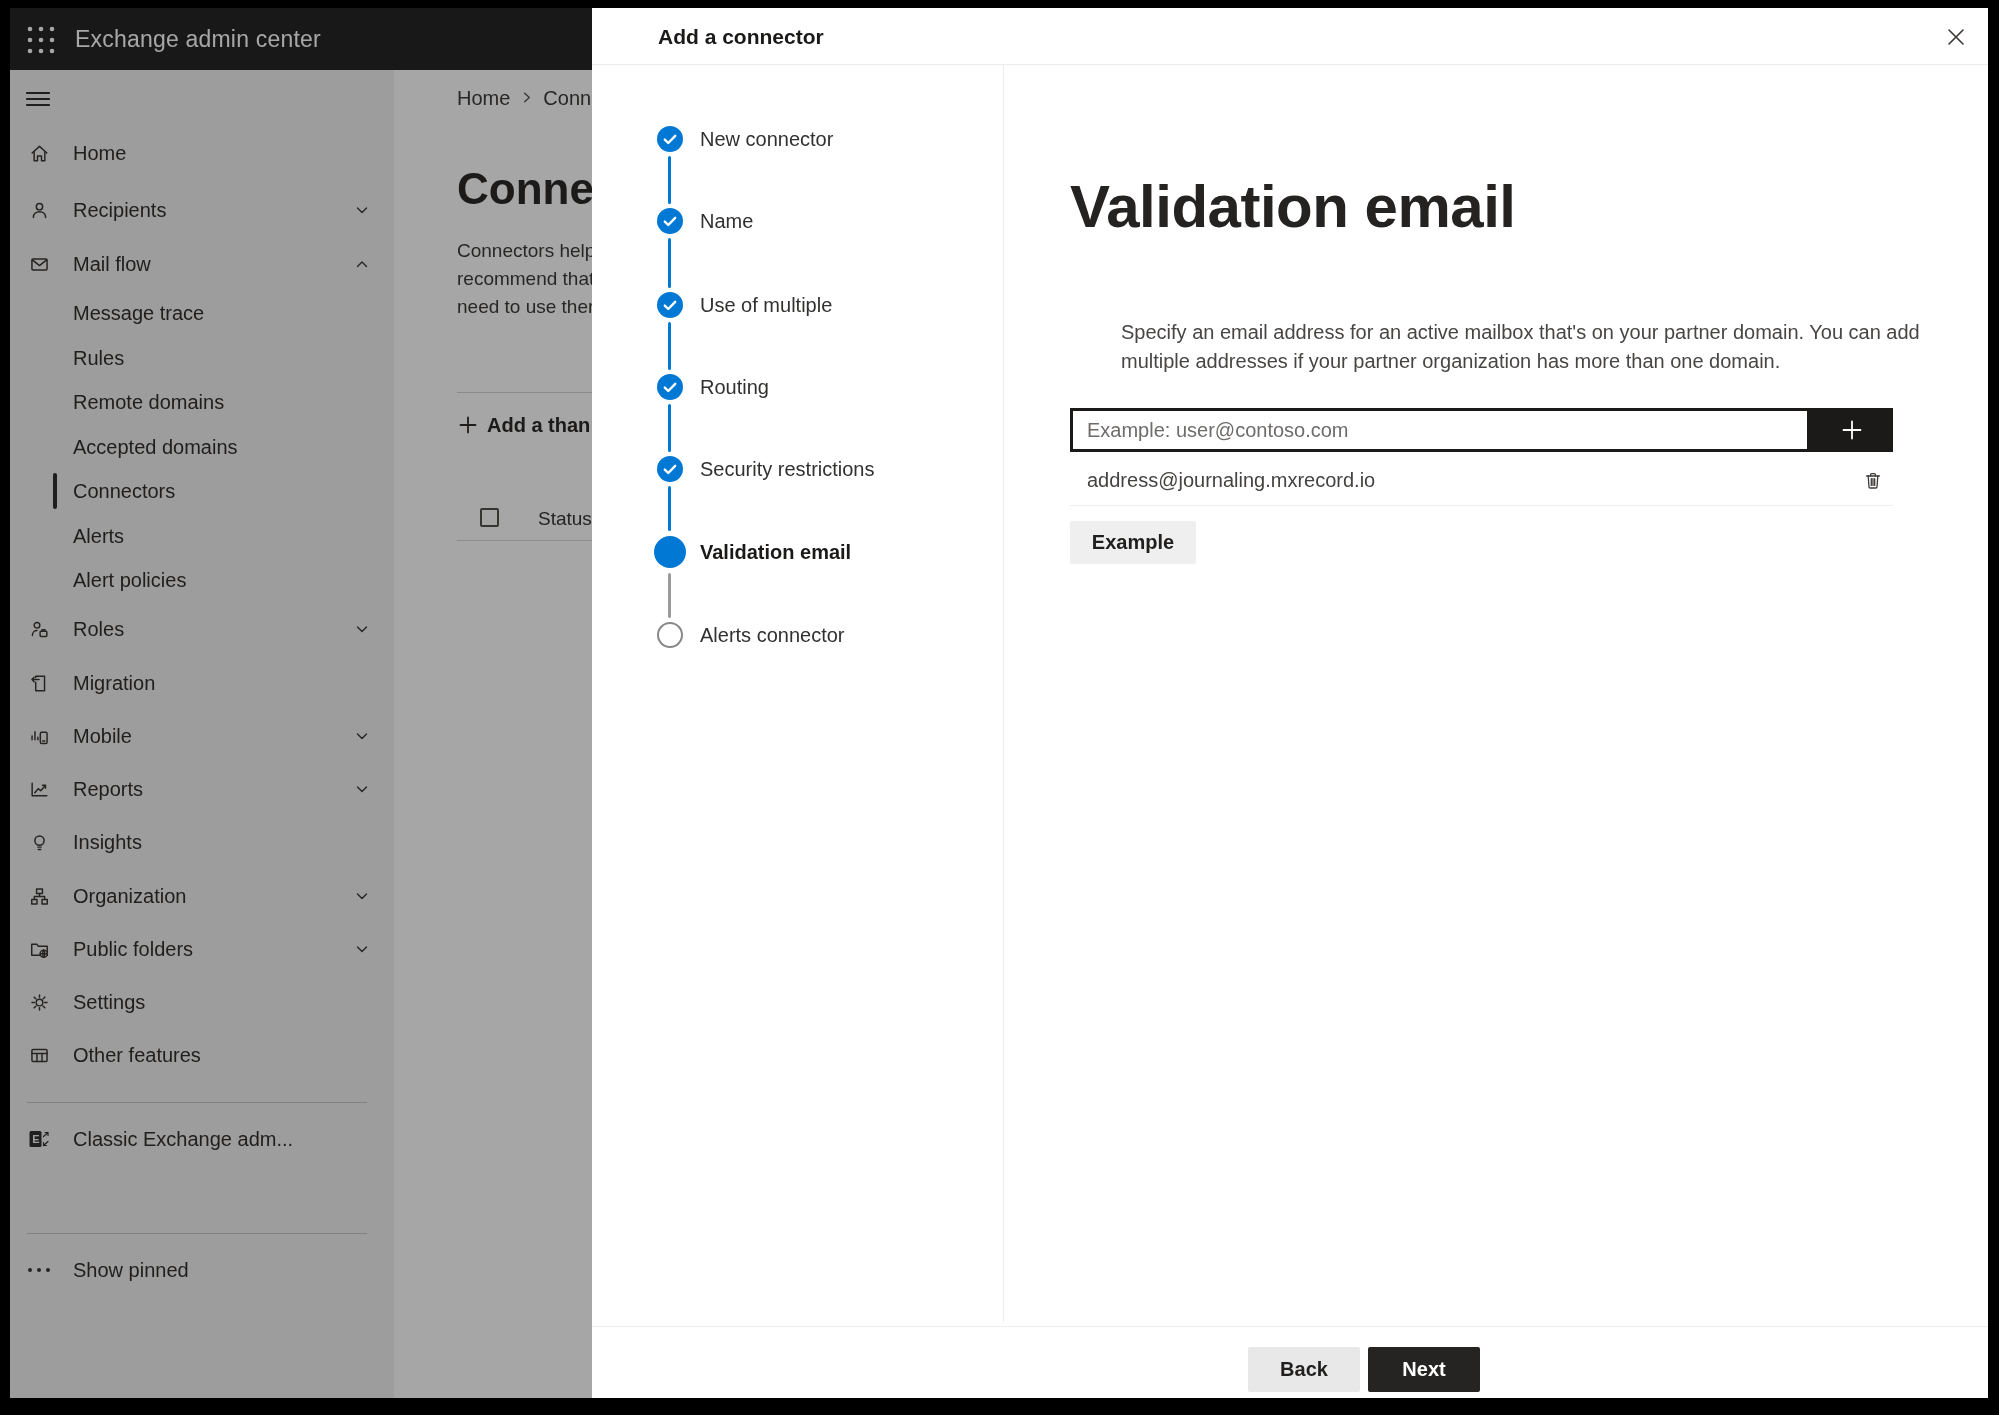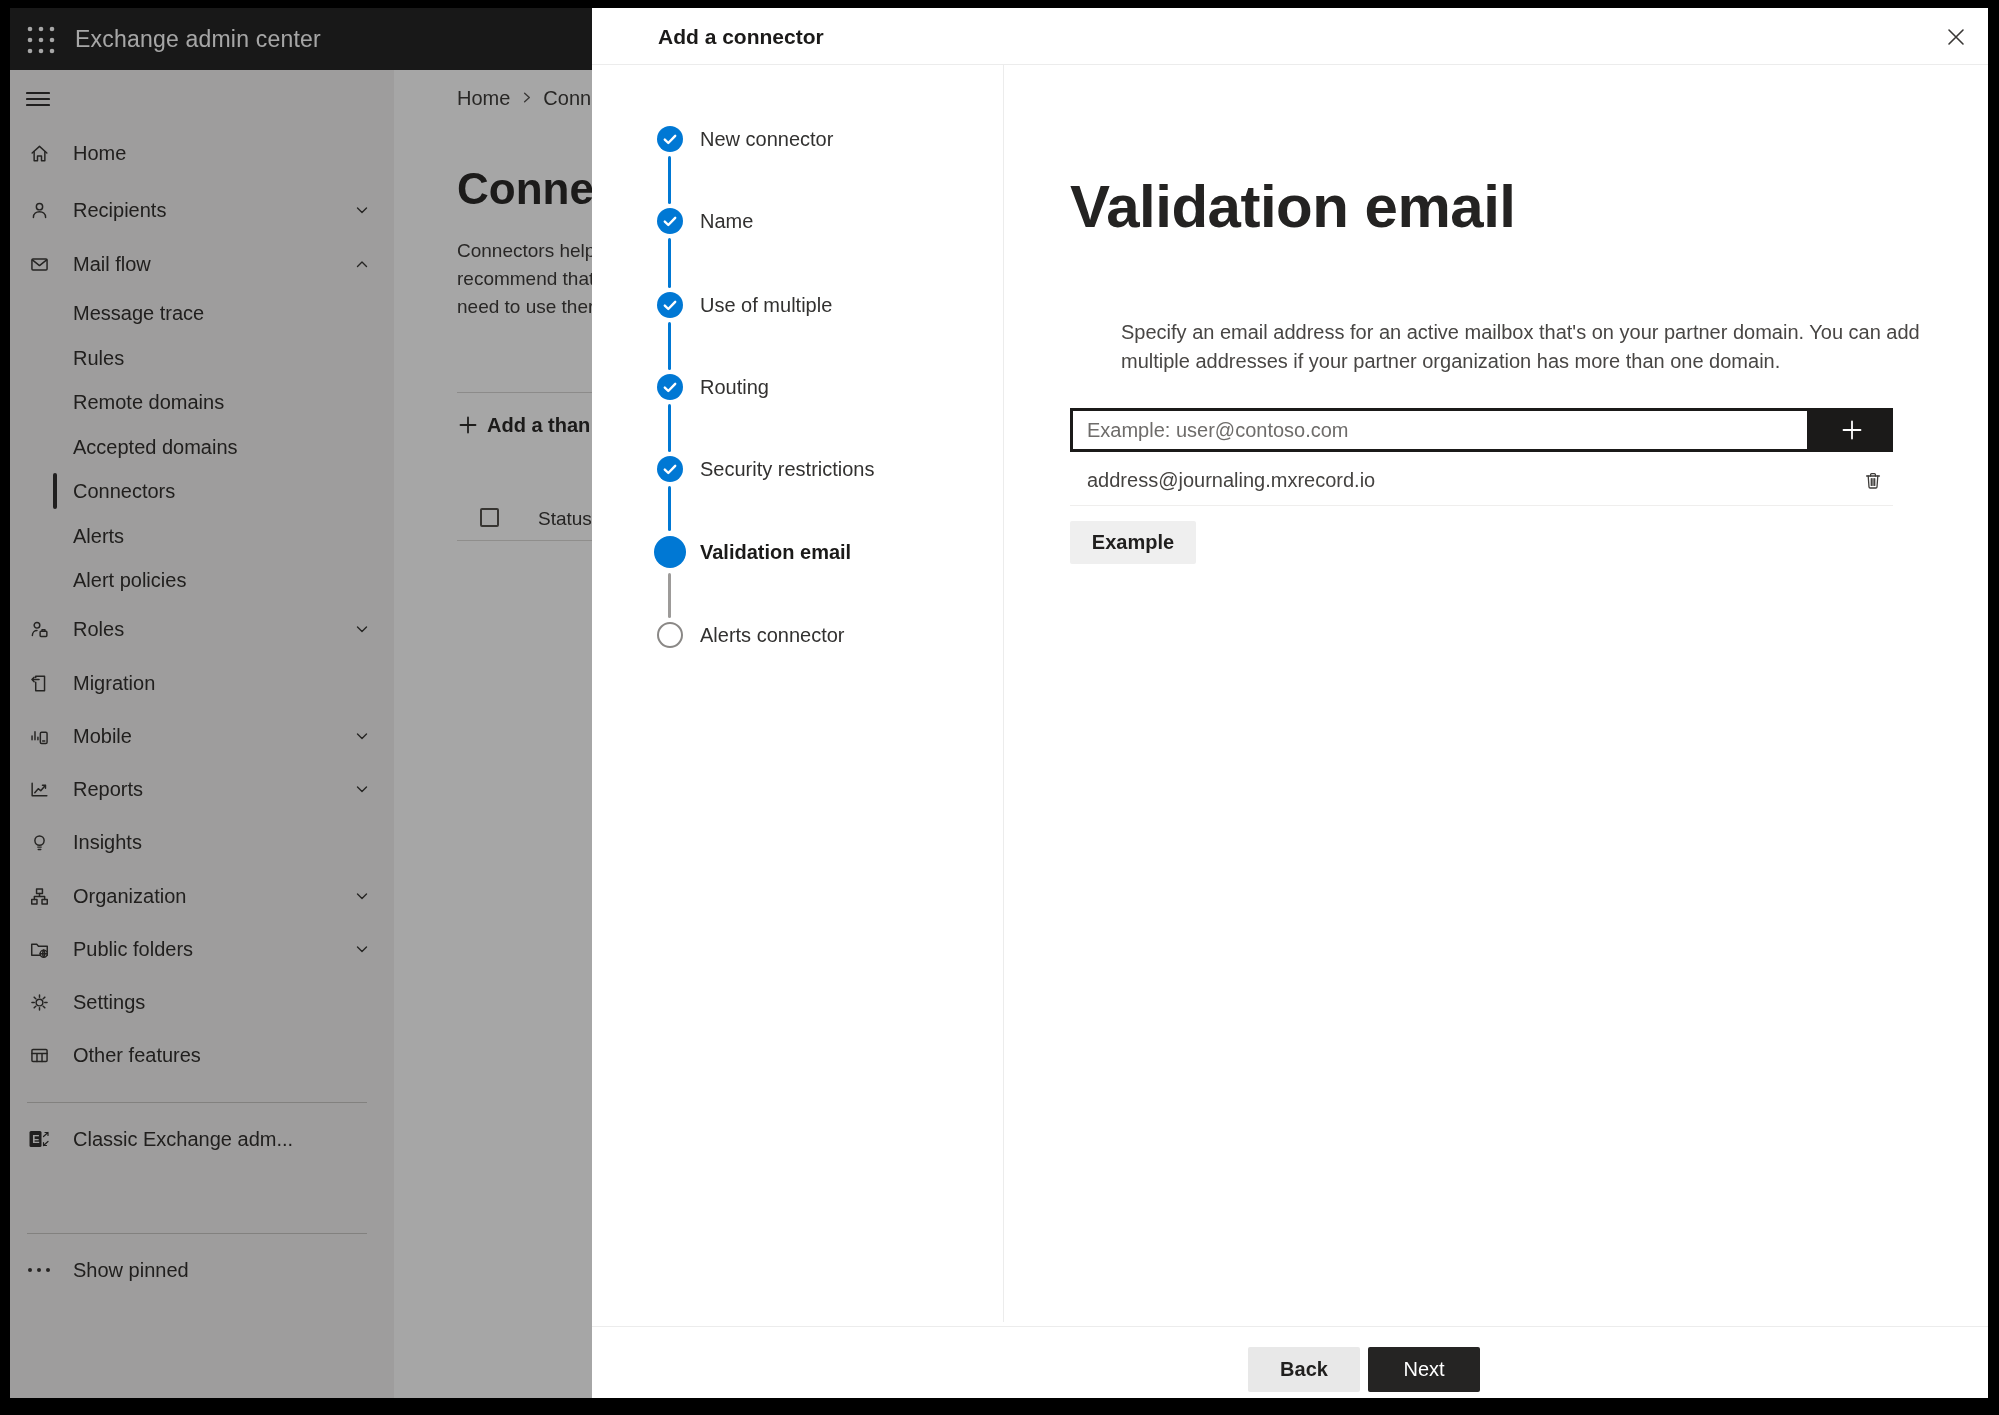--- a/index.html
+++ b/index.html
@@ -67,21 +67,21 @@
   .plus-btn { position:absolute; left:806px; top:343px; width:83px; height:44px; background:#1b1a19; border:none; display:flex; align-items:center; justify-content:center; cursor:pointer; }
   .addr-row { position:absolute; left:66px; top:396px; width:823px; height:40px; }
   .addr-text { position:absolute; left:17px; top:8px; font-size:20px; color:#454341; }
   .trash-btn { position:absolute; left:783px; top:0; width:40px; height:40px; display:flex; align-items:center; justify-content:center; cursor:pointer; }
   .addr-div { position:absolute; left:66px; top:440px; width:823px; height:1px; background:#efeeed; }
   .validate-btn { position:absolute; left:66px; top:456px; width:126px; height:43px; background:#efefef; border:none; border-radius:2px; font-size:20px; font-weight:600; color:#201f1e; font-family:"Liberation Sans", sans-serif; cursor:pointer; }
 
   
   .modal-footer { position:absolute; left:0; bottom:0; width:100%; height:72px; border-top:1px solid #ececec; background:#fff; }
   .back-btn { position:absolute; left:656px; top:20px; width:112px; height:45px; background:#e8e8e8; border:none; border-radius:2px; font-size:20px; font-weight:600; color:#201f1e; font-family:"Liberation Sans", sans-serif; cursor:pointer; }
-  .next-btn { position:absolute; left:776px; top:20px; width:112px; height:45px; background:#252423; border:none; border-radius:2px; font-size:20px; font-weight:400; color:#ffffff; font-family:"Liberation Sans", sans-serif; cursor:pointer; }
+  .next-btn { position:absolute; left:776px; top:20px; width:112px; height:45px; background:#252423; border:none; border-radius:2px; font-size:20px; font-weight:700; color:#ffffff; font-family:"Liberation Sans", sans-serif; cursor:pointer; }
 
   svg.ic { stroke:#3a3836; fill:none; stroke-width:1.4; stroke-linecap:round; stroke-linejoin:round; }
 </style>
 </head>
 <body>
 
 <div class="screen">
 
   <div class="topbar">
     <div class="waffle-btn">

